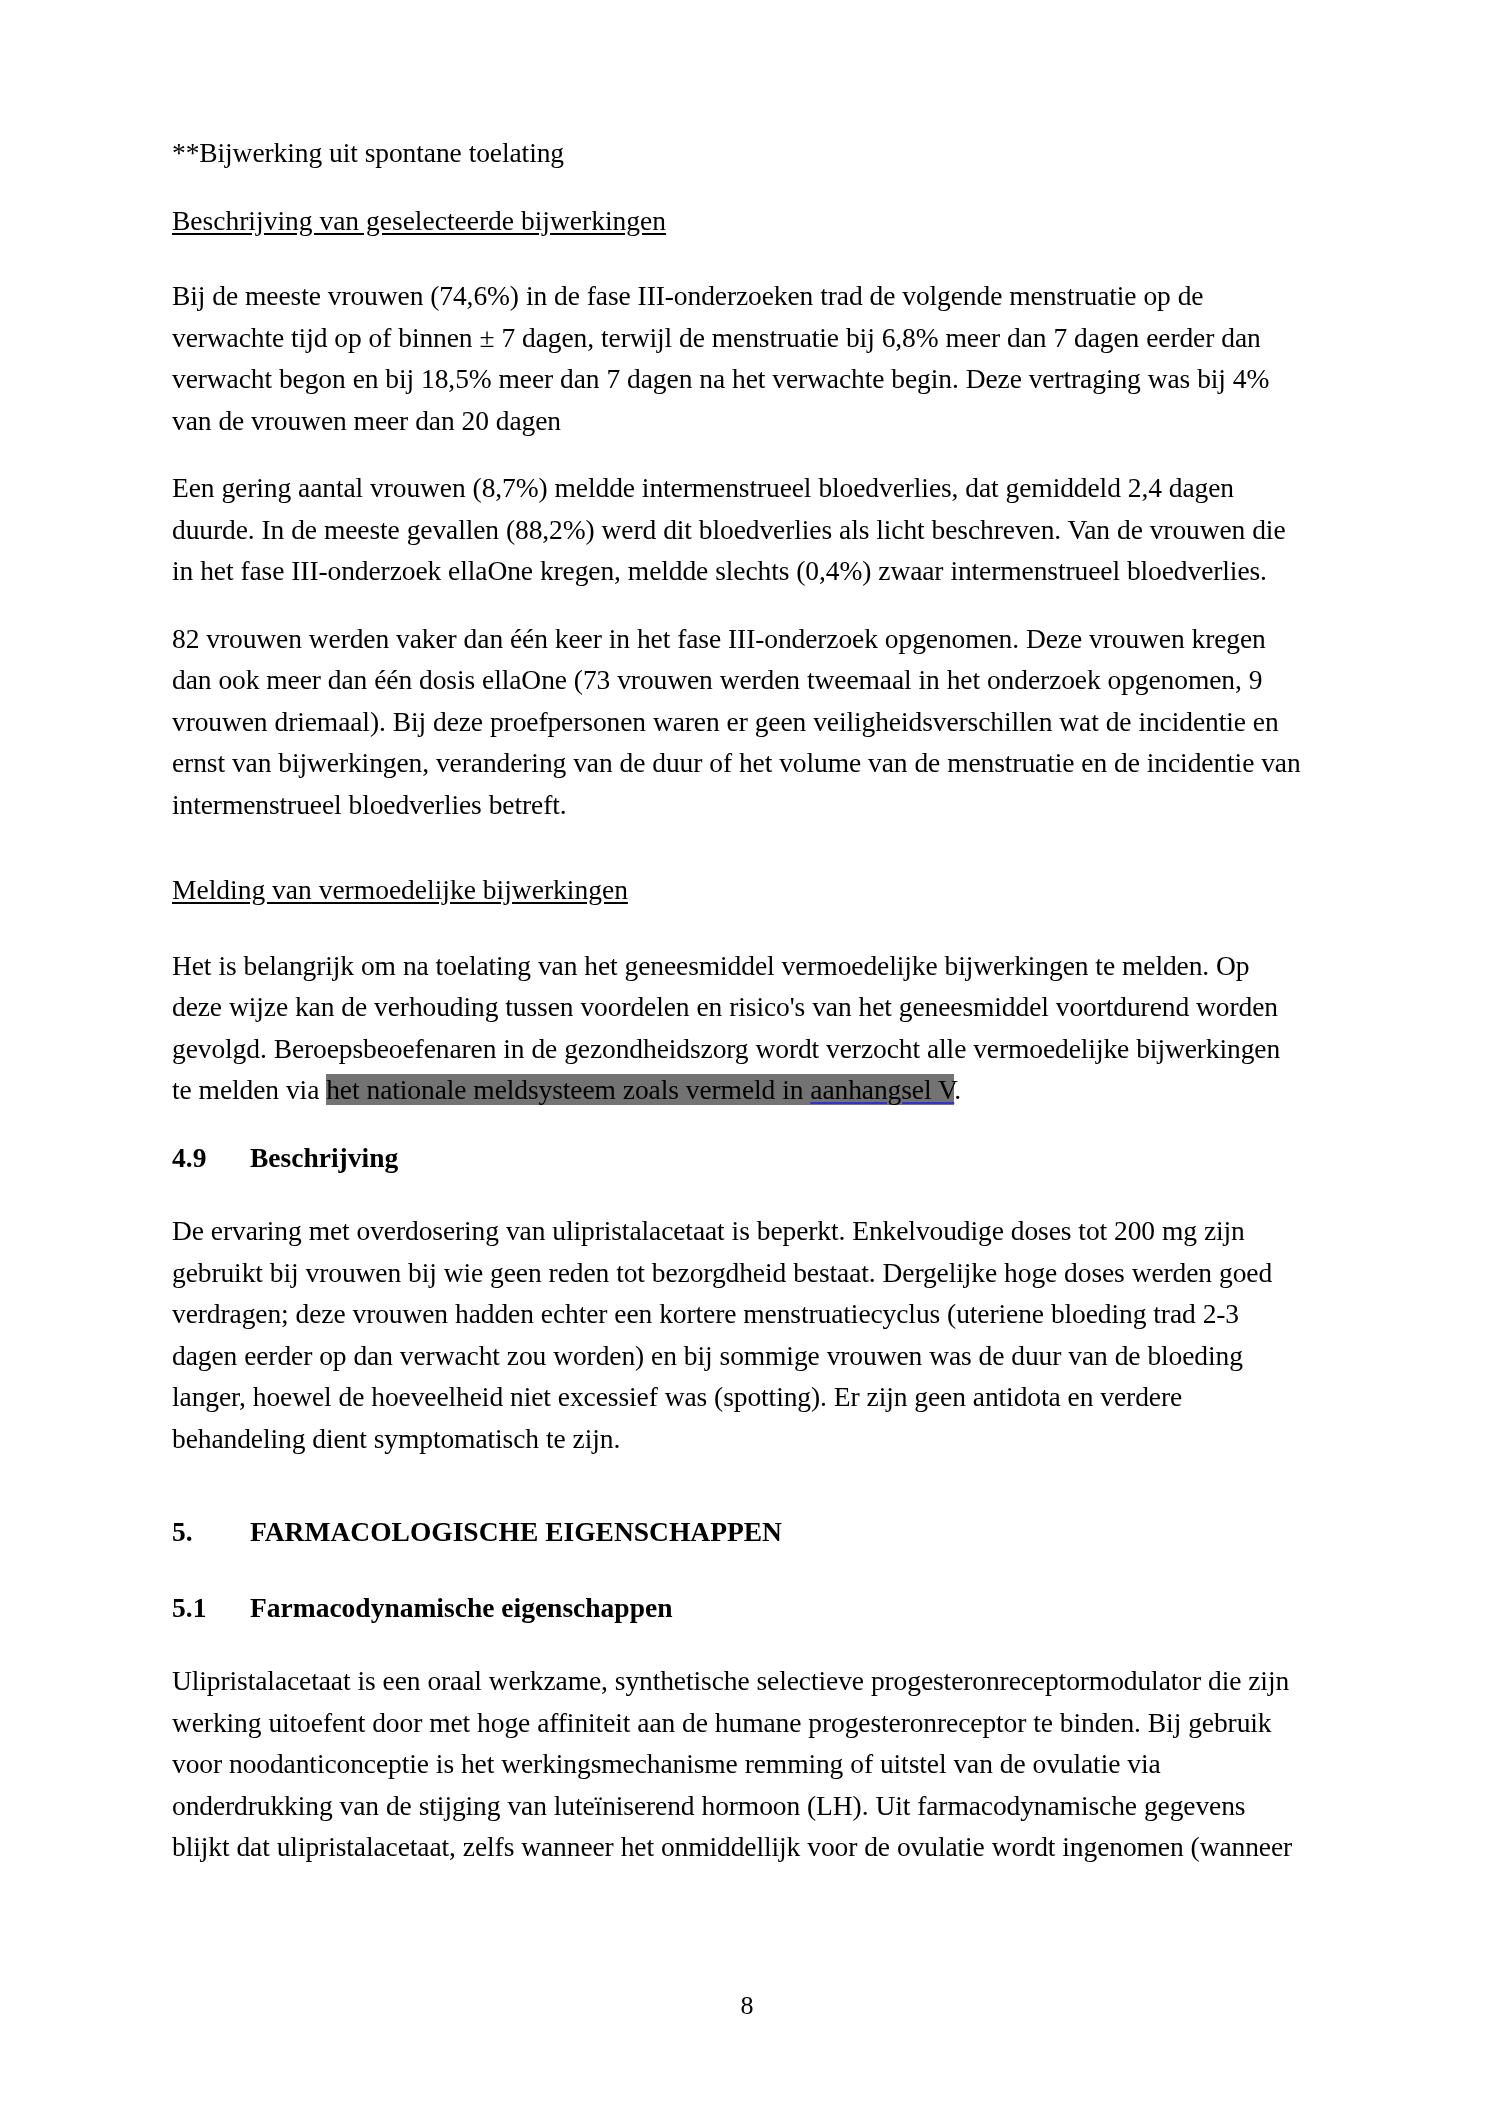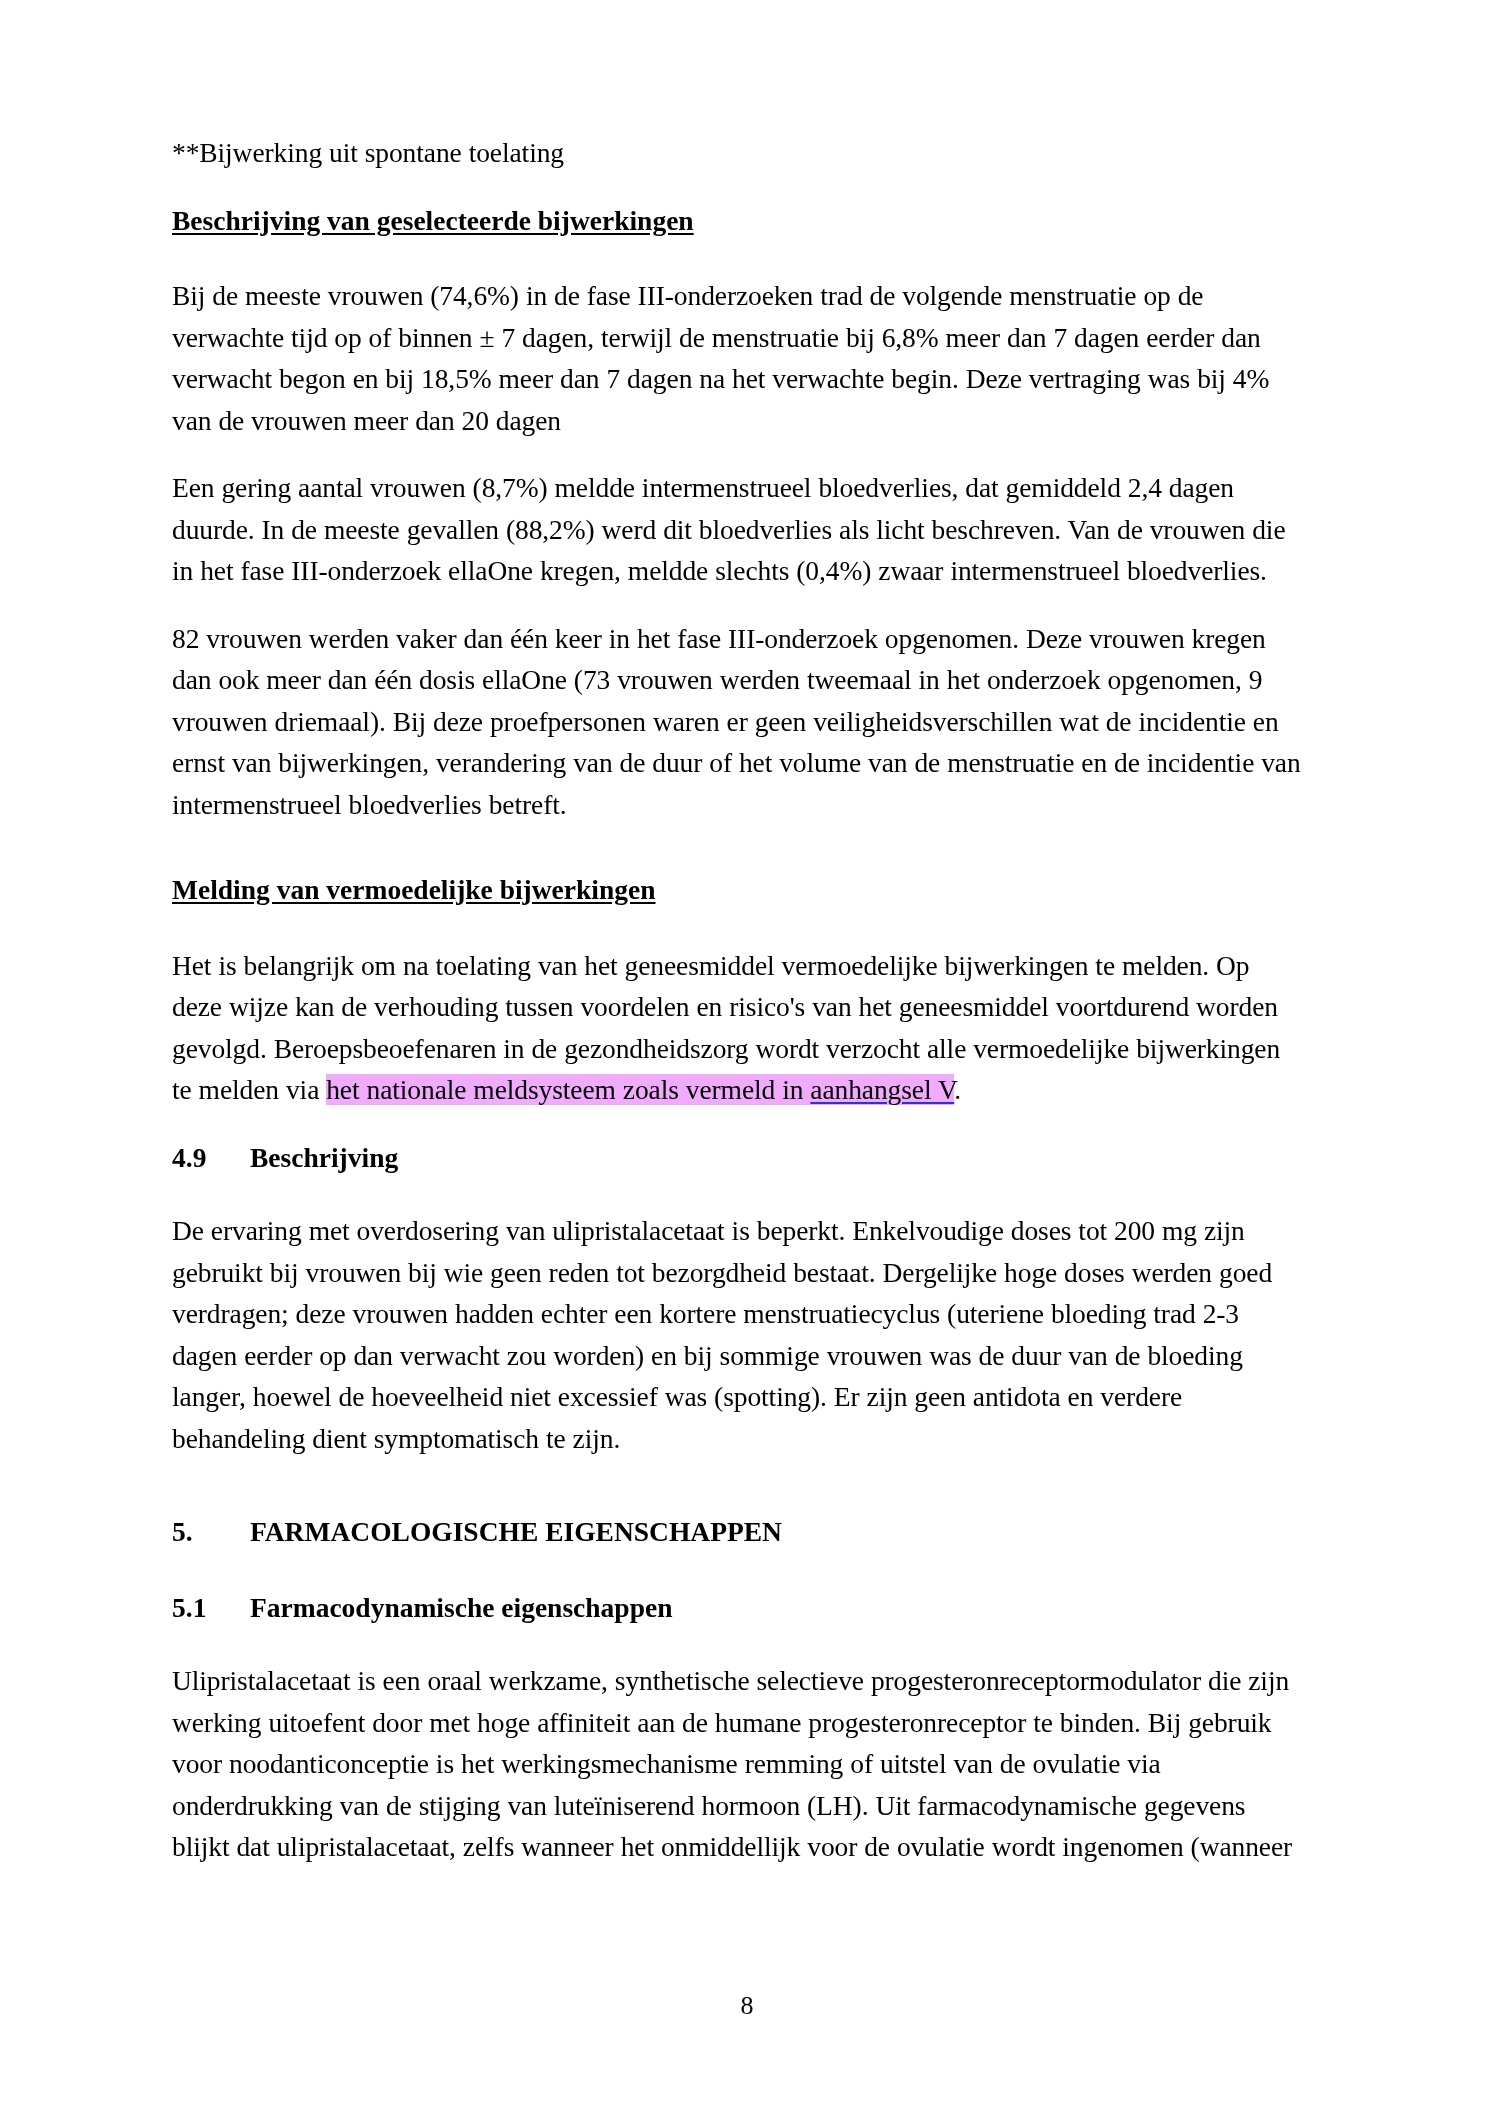--- a/index.html
+++ b/index.html
@@ -37,21 +37,20 @@
     margin-bottom: 44px;
   }
   .underline-head {
     font-size: 27.5px;
     line-height: 41.5px;
     margin: 0 0 34px 0;
   }
   .underline-head span.u {
     text-decoration: underline;
     text-underline-offset: 3px;
-    font-weight: bold;
   }
   .sec-head {
     font-size: 27.5px;
     line-height: 41.5px;
     font-weight: bold;
     margin: 0 0 28px 0;
     display: flex;
     gap: 8px;
   }
   .sec-head .num {
@@ -63,21 +62,21 @@
   }
   .sec-head.big {
     margin-top: 52px;
     margin-bottom: 34px;
   }
   .sec-head.sub {
     margin-top: 4px;
     margin-bottom: 32px;
   }
   .hl {
-    background: #f0abfc;
+    background: #737373;
   }
   .lnk {
     color: #000000;
     text-decoration: underline;
     text-decoration-color: #3333cc;
     text-decoration-thickness: 2px;
     text-underline-offset: 3px;
   }
   .pagenum {
     position: absolute;

